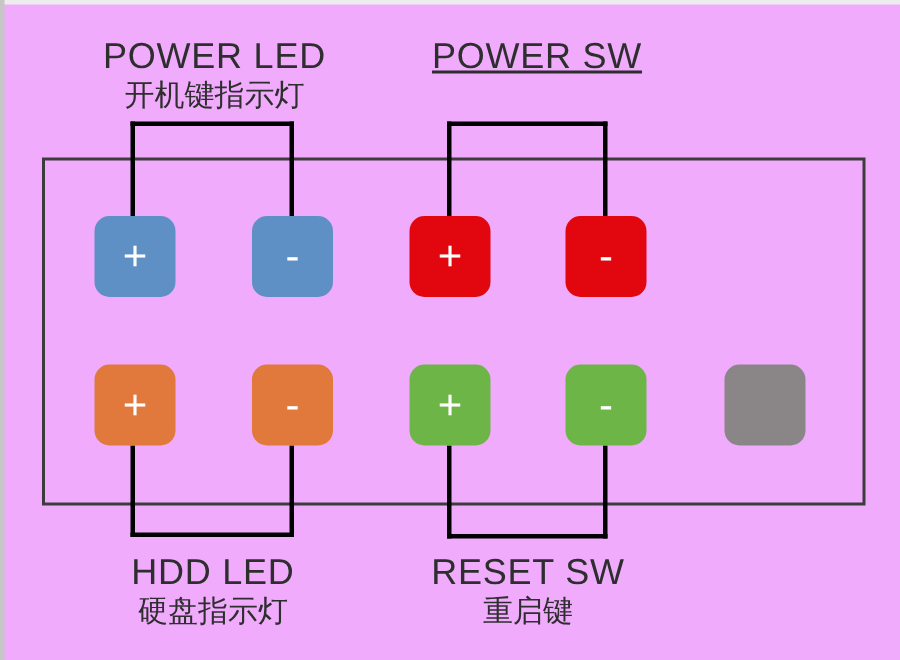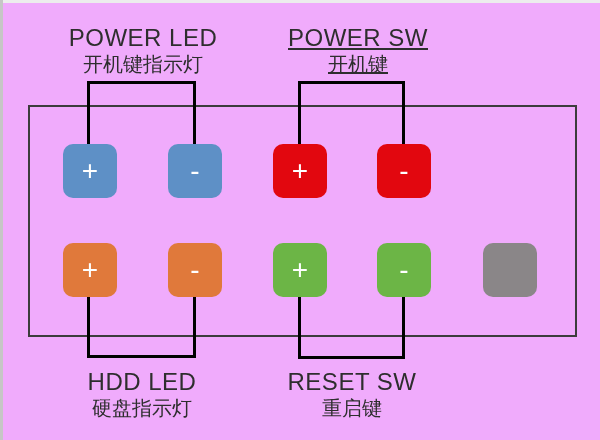--- a/index.html
+++ b/index.html
@@ -63,21 +63,20 @@
   <div class="wire top wire-power-sw"></div>
   <div class="wire bottom wire-hdd-led"></div>
   <div class="wire bottom wire-reset-sw"></div>
 
   <div class="label-group lg-power-led">
     <div class="label-en">POWER LED</div>
     <div class="label-zh">开机键指示灯</div>
   </div>
   <div class="label-group lg-power-sw">
     <div class="label-en">POWER SW</div>
-    <div class="label-zh">开机键</div>
   </div>
 
   <div class="pin pin-blue row1 c1">
     <span>+</span>
   </div>
   <div class="pin pin-blue row1 c2">
     <span>-</span>
   </div>
   <div class="pin pin-red row1 c3">
     <span>+</span>

